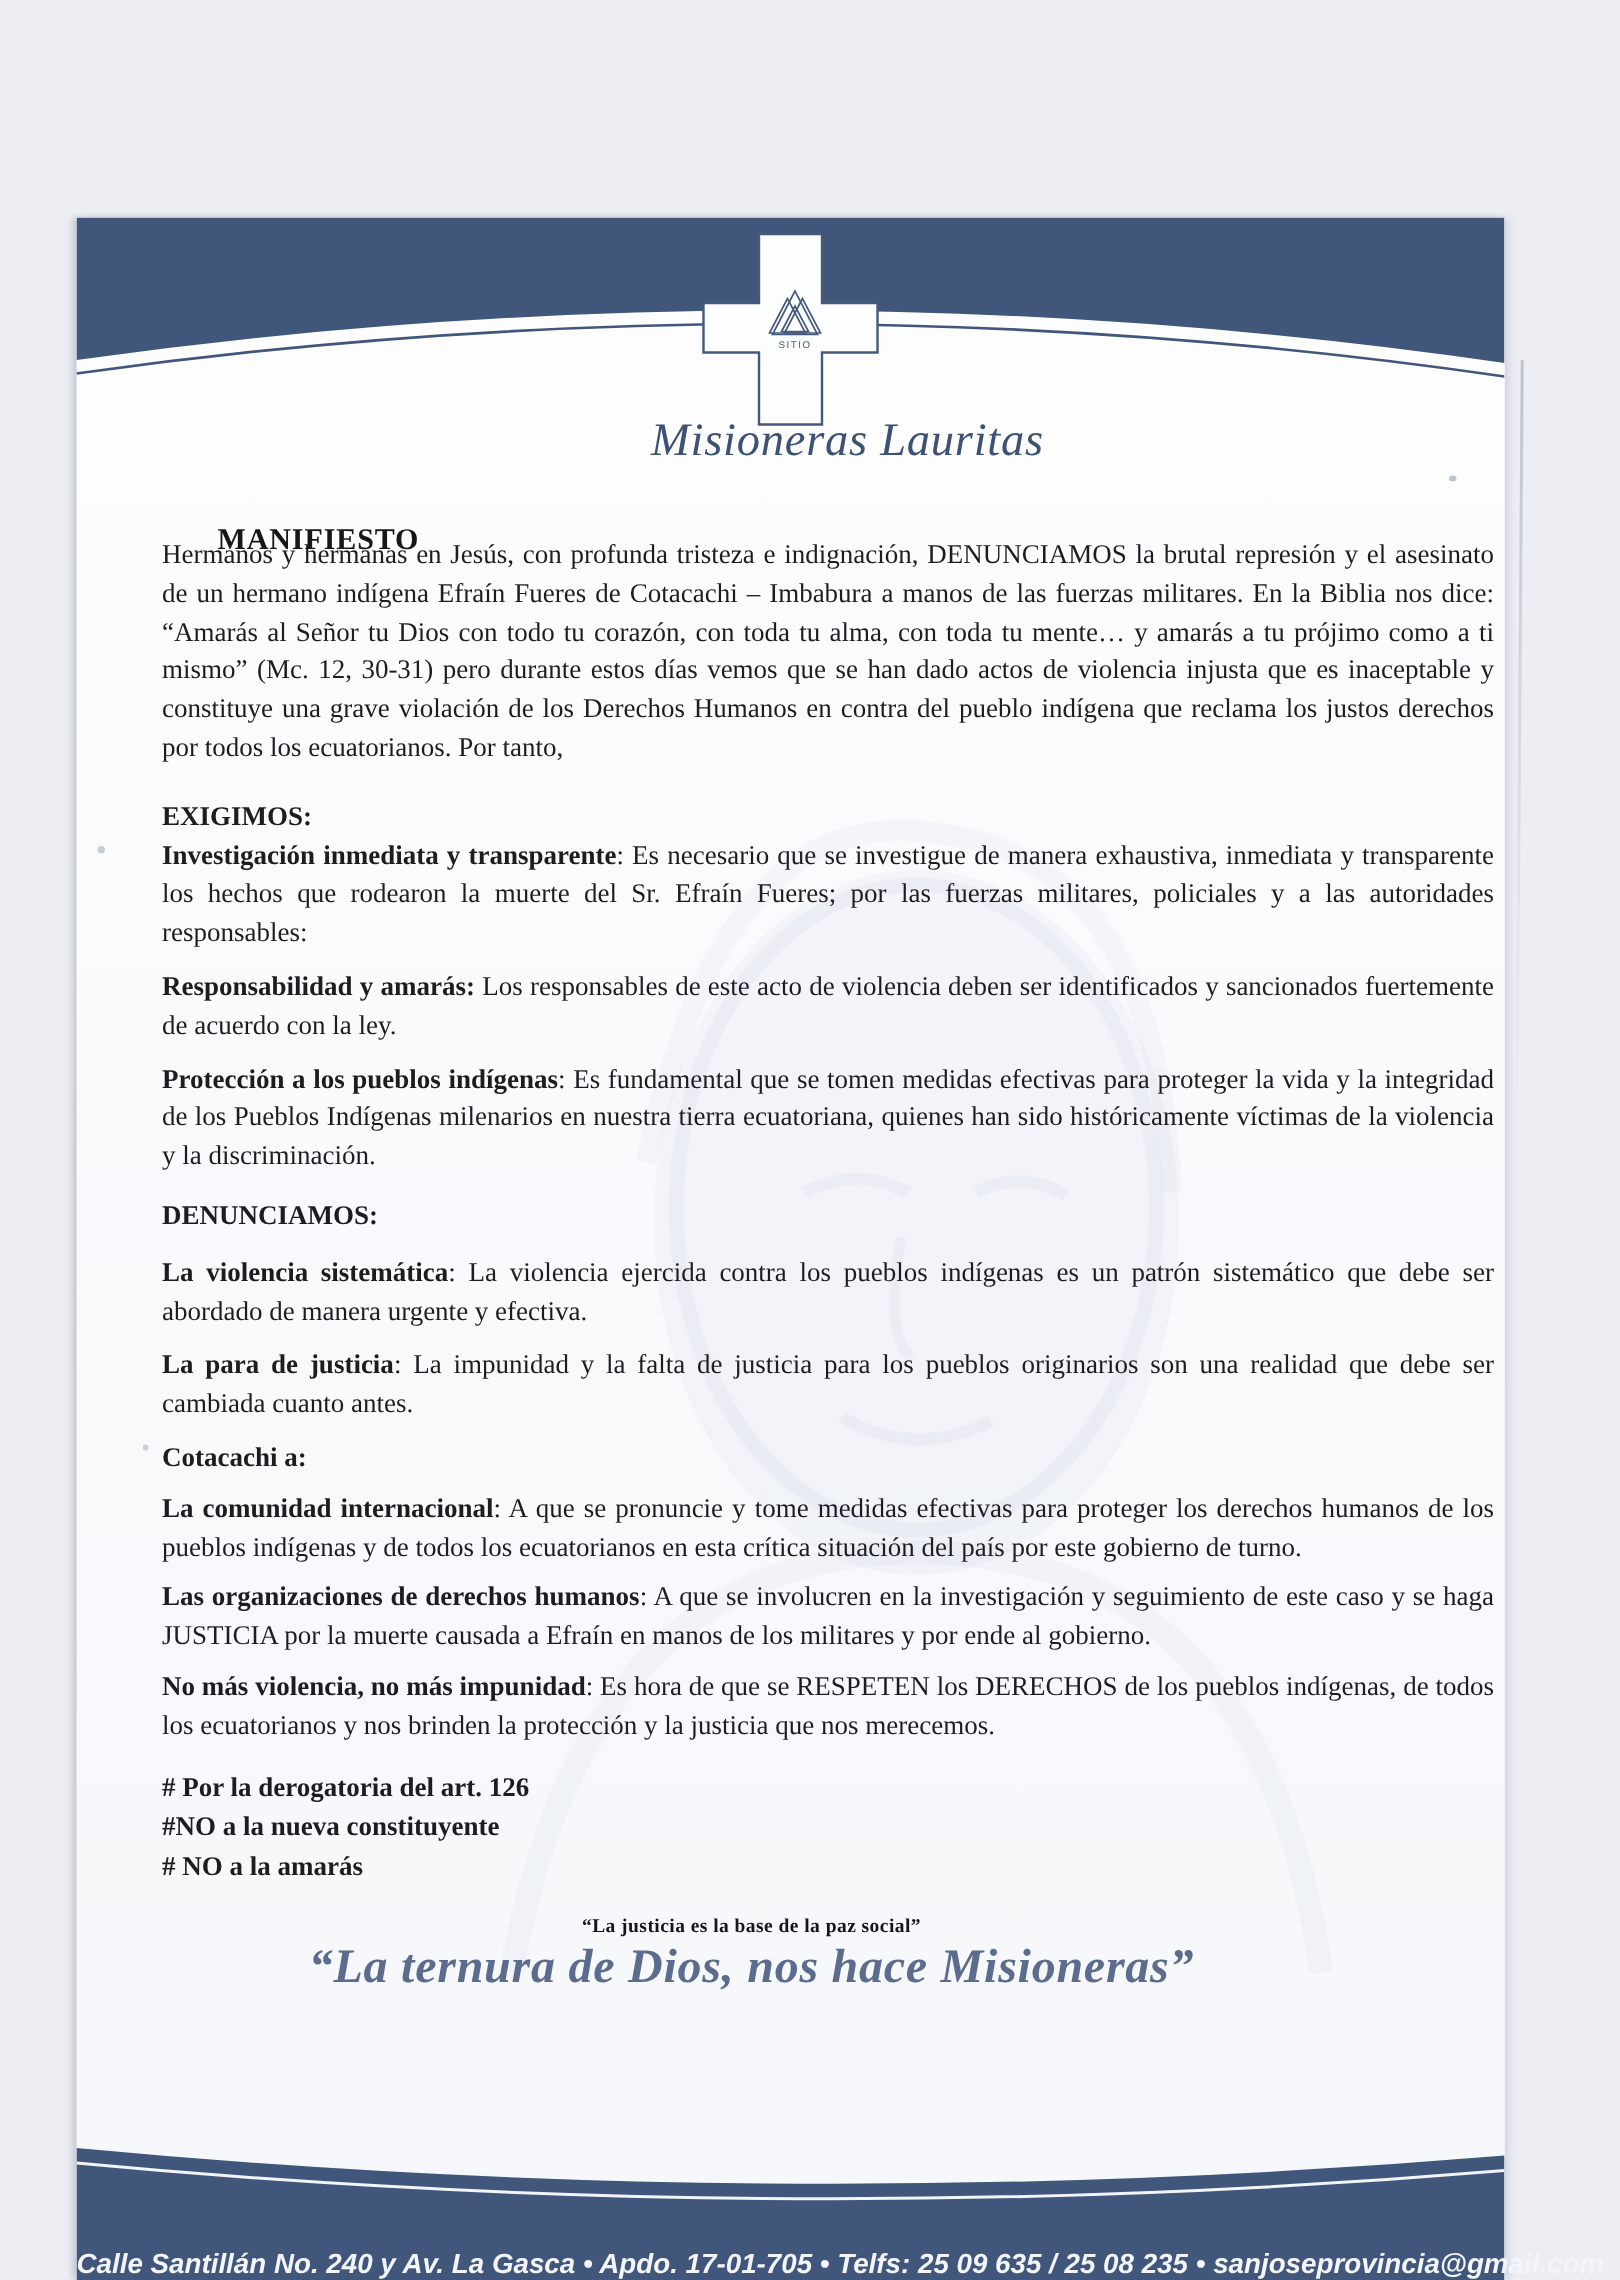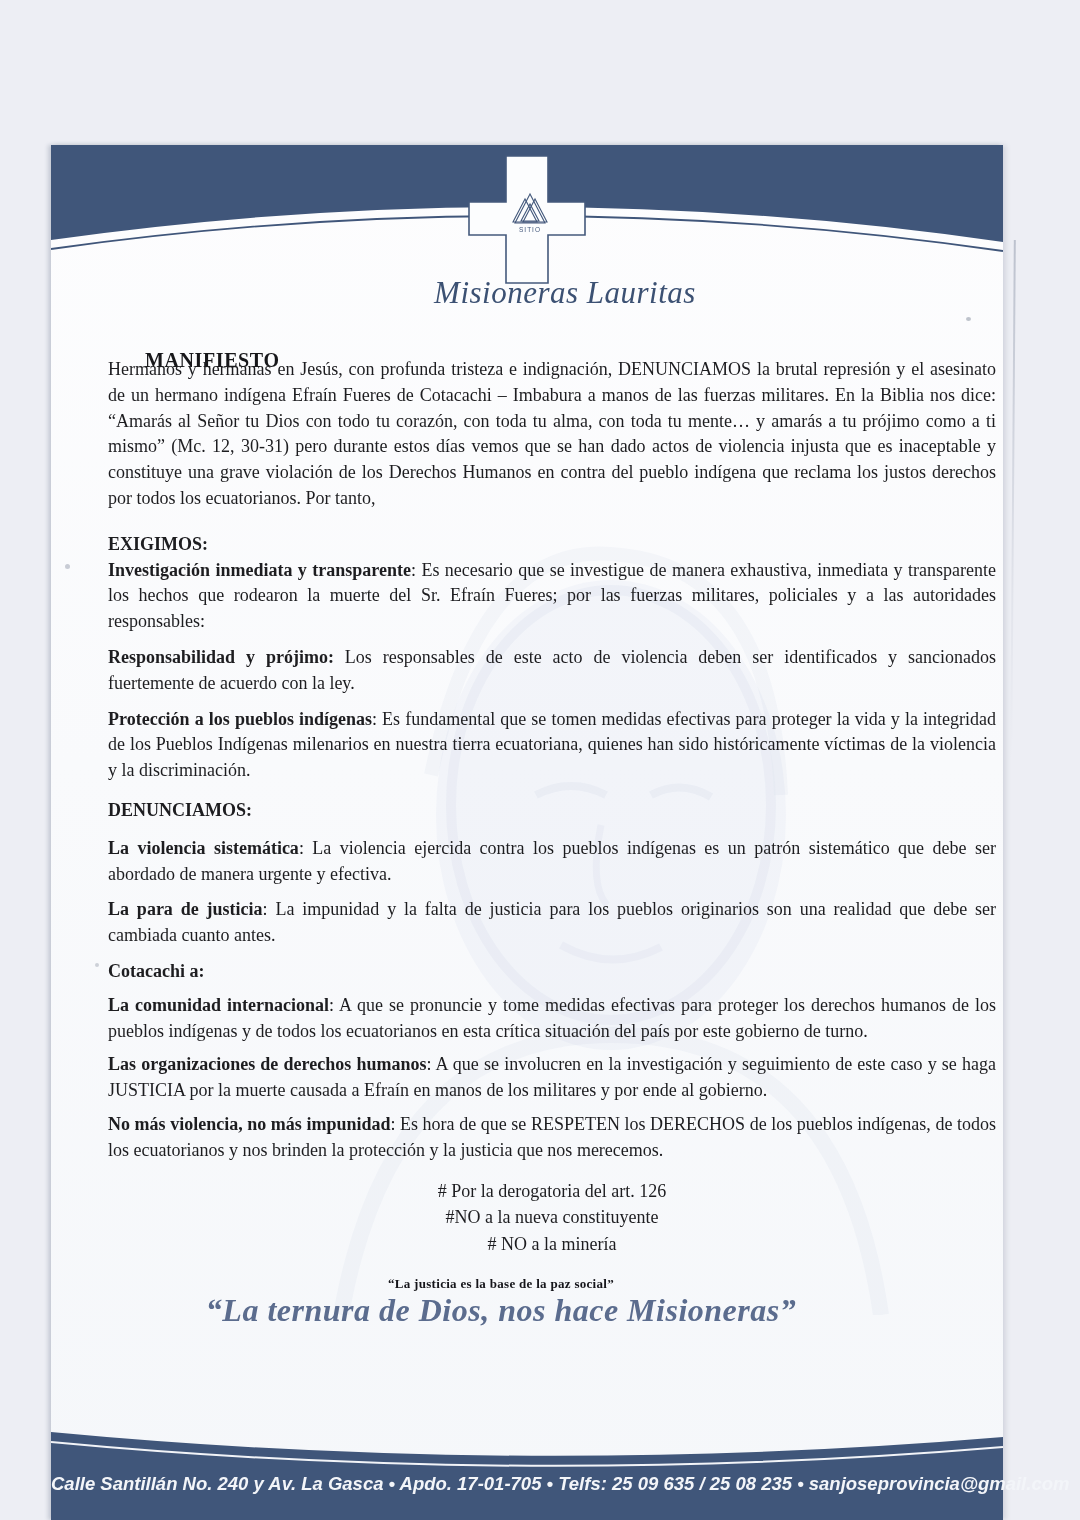--- a/index.html
+++ b/index.html
@@ -29,26 +29,26 @@
     font-size:18px;line-height:25.8px;color:#1d1d20;text-align:justify;
   }
   .p{margin:0 0 10px;}
   .g8{margin-bottom:8px;}
   .intro{margin-bottom:20px;}
   .h-tight{font-weight:bold;margin:0;}
   .h-gap{font-weight:bold;margin:14px 0 12px;}
   .h-sub{font-weight:bold;margin:0 0 8px;}
   .lead{font-weight:bold;}
   .tags{margin-top:14px;}
-  .tag{font-weight:normal;margin:0;line-height:26.5px;text-align:center;}
+  .tag{font-weight:bold;margin:0;line-height:26.5px;text-align:left;}
   .quotes{width:952px;margin:14px 0 0 -57px;position:relative;left:-26px;text-align:center;}
   .q1{margin:0;font-weight:bold;font-size:13px;letter-spacing:.3px;color:#15151a;}
   .q2{margin:1px 0 0;font-style:italic;font-weight:600;font-size:32px;color:#5b6c8e;letter-spacing:.5px;}
   .footer-text{
-    position:absolute;left:0;bottom:25px;width:952px;text-align:center;
+    position:absolute;left:0;bottom:0;width:952px;text-align:center;
     font-family:"Liberation Sans","DejaVu Sans",sans-serif;
     font-style:italic;font-weight:bold;font-size:18.5px;color:#f3f5f9;white-space:nowrap;
   }
   .speck{position:absolute;background:#8b93a3;border-radius:50%;opacity:.55;}
   .sp1{left:915px;top:172px;width:5px;height:4px;}
   .sp2{left:14px;top:419px;width:5px;height:5px;opacity:.45;}
   .sp3{left:44px;top:818px;width:4px;height:4px;opacity:.4;}
   .crease{
     position:absolute;left:1012px;top:240px;width:2px;height:520px;
     background:linear-gradient(180deg,rgba(150,158,175,.55),rgba(150,158,175,.12) 70%,rgba(150,158,175,0));
@@ -90,37 +90,37 @@
   <div class="wordmark">Misioneras Lauritas</div>
 
   <div class="doc-title">MANIFIESTO</div>
 
   <div class="content">
 
     <p class="p intro">Hermanos y hermanas en Jesús, con profunda tristeza e indignación, DENUNCIAMOS la brutal represión y el asesinato de un hermano indígena Efraín Fueres de Cotacachi – Imbabura a manos de las fuerzas militares. En la Biblia nos dice: “Amarás al Señor tu Dios con todo tu corazón, con toda tu alma, con toda tu mente… y amarás a tu prójimo como a ti mismo” (Mc. 12, 30-31) pero durante estos días vemos que se han dado actos de violencia injusta que es inaceptable y constituye una grave violación de los Derechos Humanos en contra del pueblo indígena que reclama los justos derechos por todos los ecuatorianos. Por tanto,</p>
 
     <p class="h-tight">EXIGIMOS:</p>
     <p class="p"><b class="lead">Investigación inmediata y transparente</b><span>: Es necesario que se investigue de manera exhaustiva, inmediata y transparente los hechos que rodearon la muerte del Sr. Efraín Fueres; por las fuerzas militares, policiales y a las autoridades responsables:</span></p>
-    <p class="p"><b class="lead">Responsabilidad y prójimo:</b><span> Los responsables de este acto de violencia deben ser identificados y sancionados fuertemente de acuerdo con la ley.</span></p>
+    <p class="p"><b class="lead">Responsabilidad y amarás:</b><span> Los responsables de este acto de violencia deben ser identificados y sancionados fuertemente de acuerdo con la ley.</span></p>
     <p class="p"><b class="lead">Protección a los pueblos indígenas</b><span>: Es fundamental que se tomen medidas efectivas para proteger la vida y la integridad de los Pueblos Indígenas milenarios en nuestra tierra ecuatoriana, quienes han sido históricamente víctimas de la violencia y la discriminación.</span></p>
 
     <p class="h-gap">DENUNCIAMOS:</p>
     <p class="p"><b class="lead">La violencia sistemática</b><span>: La violencia ejercida contra los pueblos indígenas es un patrón sistemático que debe ser abordado de manera urgente y efectiva.</span></p>
     <p class="p"><b class="lead">La para de justicia</b><span>: La impunidad y la falta de justicia para los pueblos originarios son una realidad que debe ser cambiada cuanto antes.</span></p>
 
     <p class="h-sub">Cotacachi a:</p>
     <p class="p g8"><b class="lead">La comunidad internacional</b><span>: A que se pronuncie y tome medidas efectivas para proteger los derechos humanos de los pueblos indígenas y de todos los ecuatorianos en esta crítica situación del país por este gobierno de turno.</span></p>
     <p class="p g8"><b class="lead">Las organizaciones de derechos humanos</b><span>: A que se involucren en la investigación y seguimiento de este caso y se haga JUSTICIA por la muerte causada a Efraín en manos de los militares y por ende al gobierno.</span></p>
 
     <p class="p"><b class="lead">No más violencia, no más impunidad</b><span>: Es hora de que se RESPETEN los DERECHOS de los pueblos indígenas, de todos los ecuatorianos y nos brinden la protección y la justicia que nos merecemos.</span></p>
 
     <div class="tags">
       <p class="tag"># Por la derogatoria del art. 126</p>
       <p class="tag">#NO a la nueva constituyente</p>
-      <p class="tag"># NO a la minería</p>
+      <p class="tag"># NO a la amarás</p>
     </div>
 
     <div class="quotes">
       <p class="q1">“La justicia es la base de la paz social”</p>
       <p class="q2">“La ternura de Dios, nos hace Misioneras”</p>
     </div>
   </div>
 
   <svg class="ftr-svg" width="952" height="95" viewBox="0 0 952 95">
     <path d="M0,7 Q476,52 952,12 L952,95 L0,95 Z" fill="#40567a"></path>

